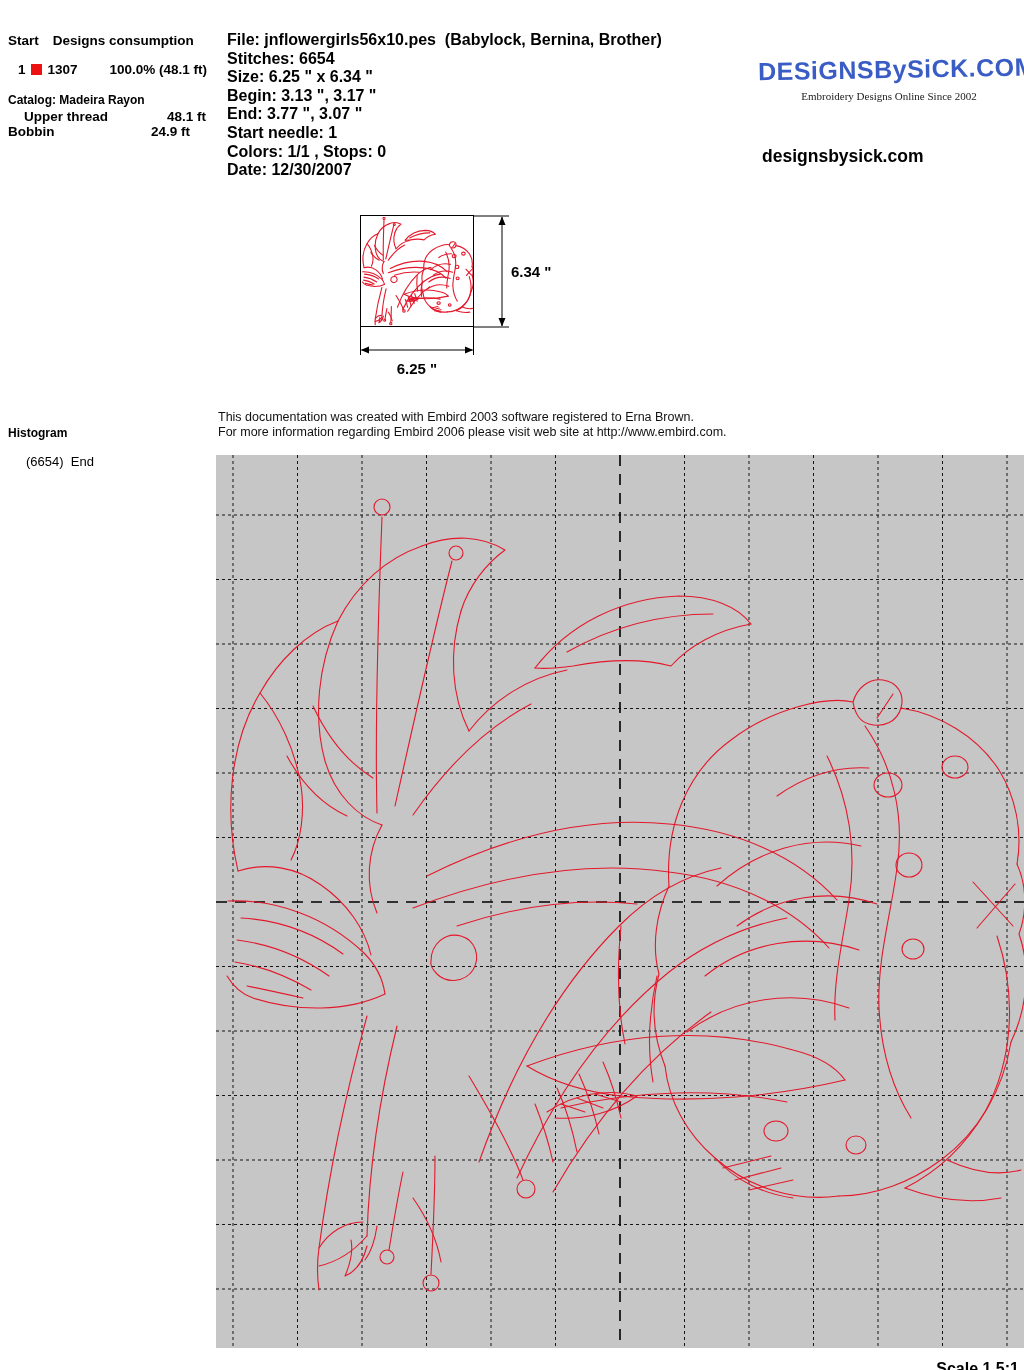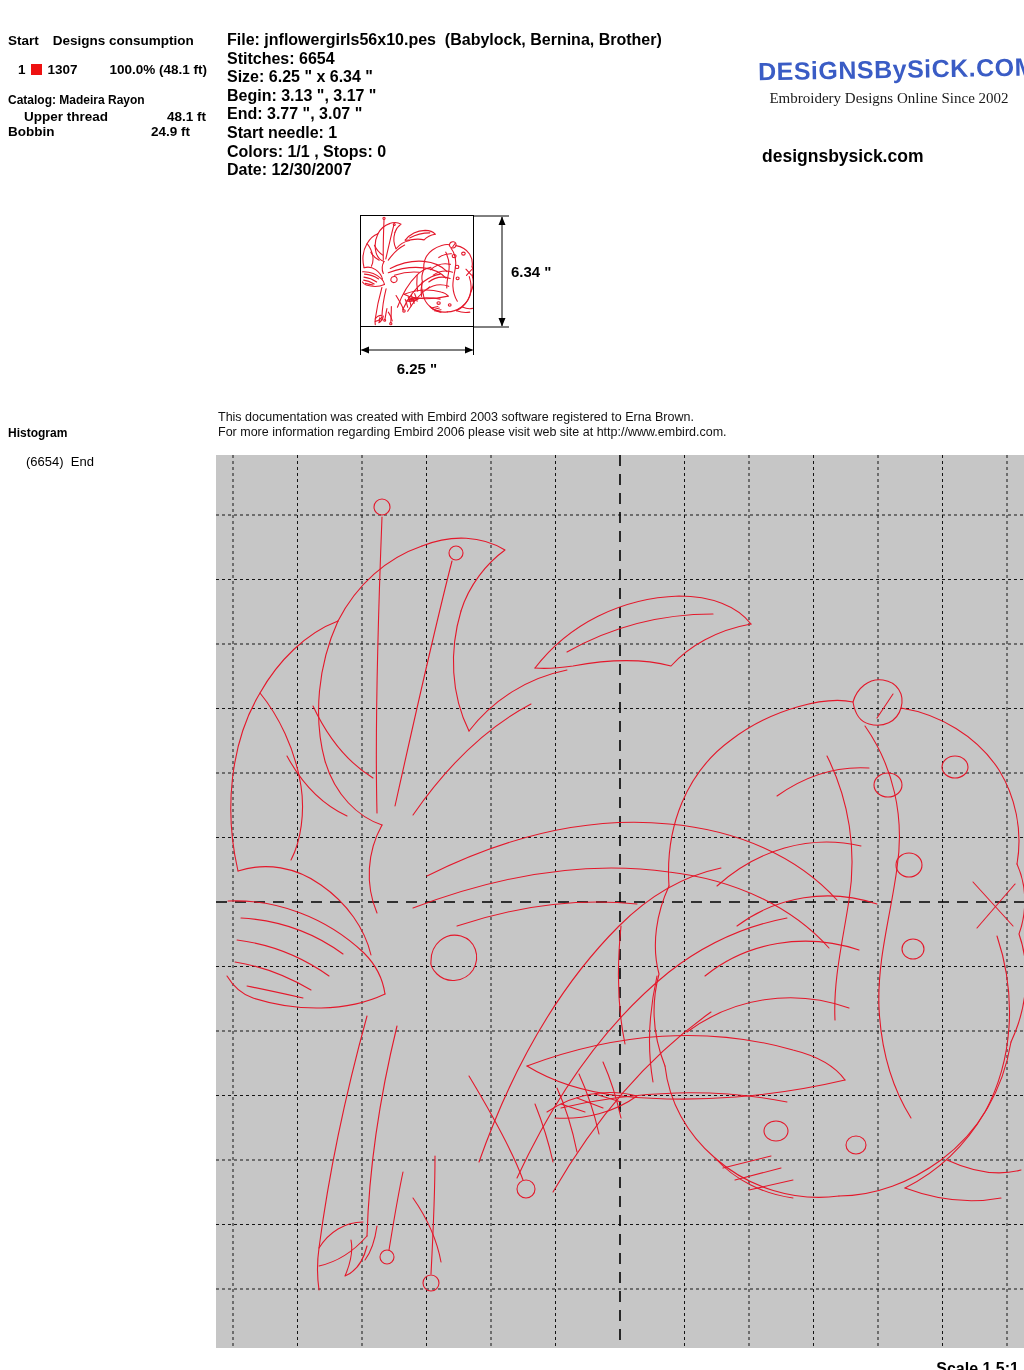--- a/index.html
+++ b/index.html
@@ -25,21 +25,21 @@
   .tp-bobbin{top:124px;}
 
   
   .file-info{left:227px;top:31px;}
   .file-info div{font-weight:bold;font-size:16px;line-height:18.6px;white-space:pre;}
 
   
   .brand-logo{left:758px;top:55px;width:262px;text-align:center;font-weight:bold;
     font-size:25px;color:var(--logo-blue);letter-spacing:0.5px;transform:rotate(-1deg);white-space:nowrap;}
   .brand-tagline{left:758px;top:90px;width:262px;text-align:center;
-    font-family:"Liberation Serif","DejaVu Serif",serif;font-size:15px;color:#1a1a1a;}
+    font-family:"Liberation Serif","DejaVu Serif",serif;font-size:11px;color:#1a1a1a;}
   .brand-site{left:762px;top:146px;font-weight:bold;font-size:17.5px;}
 
   
   .preview-svg{left:359px;top:214px;}
   .pv-line{stroke:#000;stroke-width:1;fill:none;}
   .pv-arrow{fill:#000;stroke:none;}
   .pv-dim{font-weight:bold;font-size:15px;font-family:"Liberation Sans",sans-serif;}
 
   
   .histogram-title{left:8px;top:426px;font-weight:bold;font-size:12px;}

